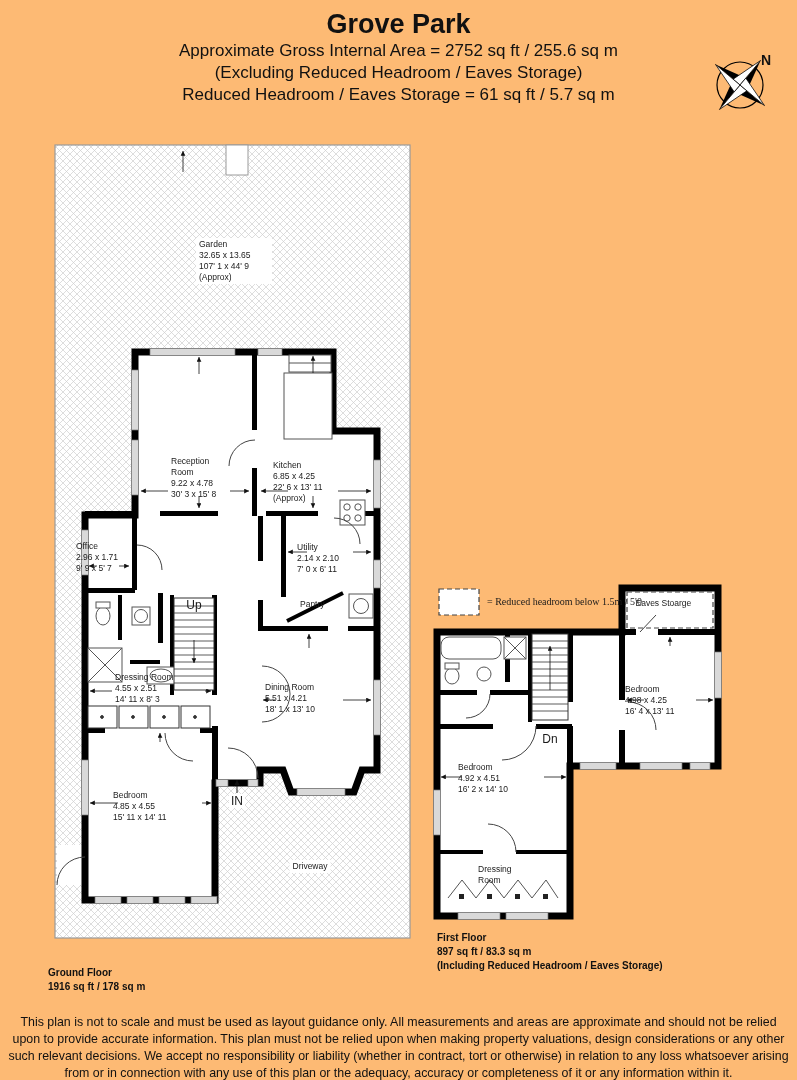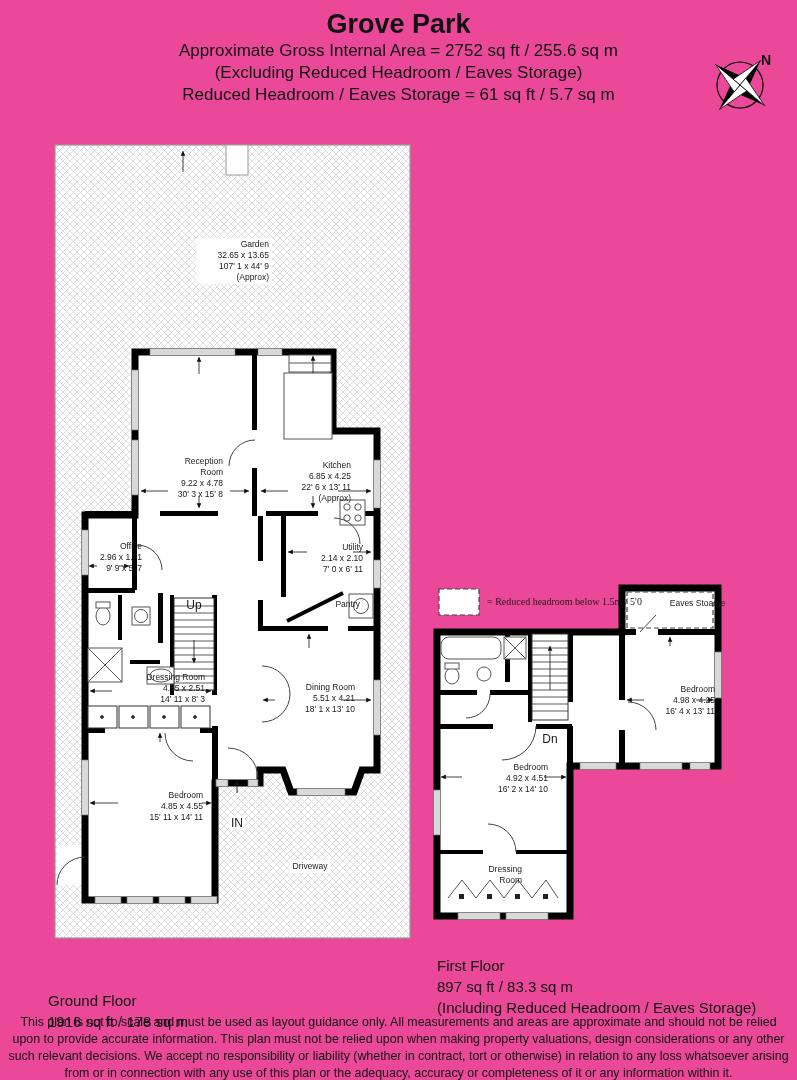--- a/index.html
+++ b/index.html
@@ -1,32 +1,32 @@
 <!DOCTYPE html>
 <html><head>
 <meta charset="utf-8">
 <style>
   html,body{margin:0;padding:0;background:#fff;}
-  #page{position:relative;width:797px;height:1080px;background:#ec4899;overflow:hidden;
+  #page{position:relative;width:797px;height:1080px;background:#fdba74;overflow:hidden;
         font-family:"Liberation Sans", sans-serif;color:#111;}
   
   .hdr{position:absolute;left:0;right:0;top:8px;text-align:center;}
   .hdr .title{font-size:27px;font-weight:bold;line-height:32px;}
   .hdr .sub{font-size:17px;line-height:22px;}
   
   #plan{position:absolute;left:0;top:0;width:797px;height:1080px;}
   
-  .lbl{position:absolute;transform:translateX(-50%);text-align:right;
+  .lbl{position:absolute;transform:translateX(-50%);text-align:left;
        font-size:8.5px;line-height:1.28;color:#1a1a1a;white-space:normal;}
   .lbl .nm{font-size:8.5px;}
   .lbl.bg{background:#fff;padding:1px 3px;}
   .tiny{position:absolute;transform:translateX(-50%);font-size:12px;color:#1a1a1a;}
   .tiny.bg{background:#fff;padding:0 2px;}
   .legend-text{position:absolute;font-size:10px;color:#1a1a1a;font-family:Liberation Serif, serif;}
-  .floor-footer{position:absolute;font-size:15px;font-weight:normal;line-height:1.4;color:#111;margin-top:24px;}
+  .floor-footer{position:absolute;font-size:10px;font-weight:bold;line-height:1.4;color:#111;}
   .compass-n{position:absolute;font-size:14px;font-weight:bold;color:#111;}
   
   .disclaimer{position:absolute;left:8px;right:8px;top:1014px;text-align:center;
               font-size:12.4px;line-height:1.37;color:#111;}
 </style>
 </head>
 <body>
 
 <div id="page">
 
@@ -351,21 +351,21 @@
     <div class="nm">Bedroom</div>
     <div>4.85 x 4.55</div>
     <div>15' 11 x 14' 11</div>
   </div>
 
   <div class="lbl bg" style="left:310px;top:860px;">
     <div class="nm">Driveway</div>
   </div>
 
   <span class="tiny" style="left:194px;top:598px;">Up</span>
-  <span class="tiny bg" style="left:237px;top:816px;">IN</span>
+  <span class="tiny bg" style="left:237px;top:794px;">IN</span>
 
   <span class="legend-text" style="left:487px;top:596px;">= Reduced headroom below 1.5m / 5'0</span>
 
   <div class="lbl" style="left:670px;top:598px;width:90px;padding-left:21px;">
     <div class="nm">Eaves Stoarge</div>
   </div>
 
   <div class="lbl" style="left:670px;top:684px;width:90px;">
     <div class="nm">Bedroom</div>
     <div>4.98 x 4.25</div>

